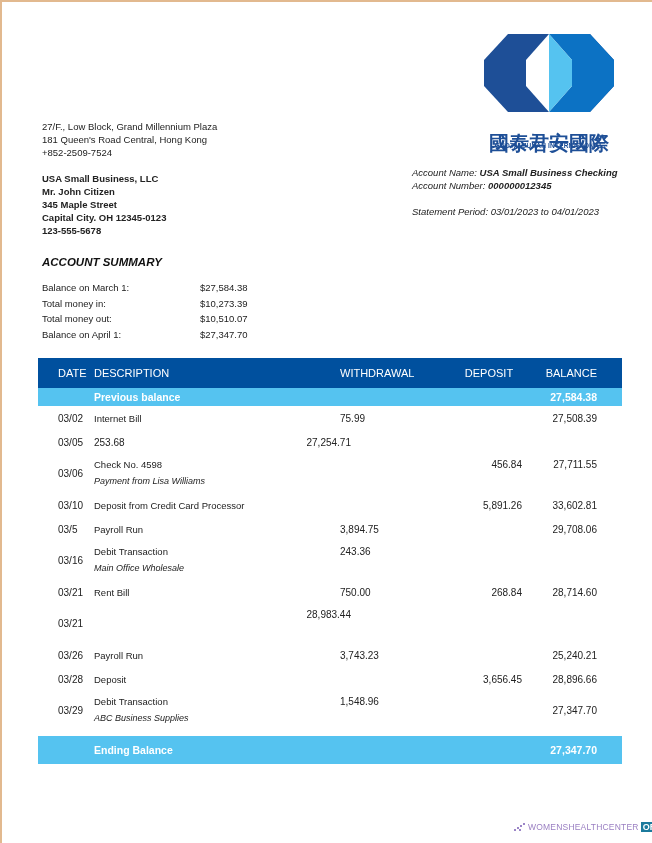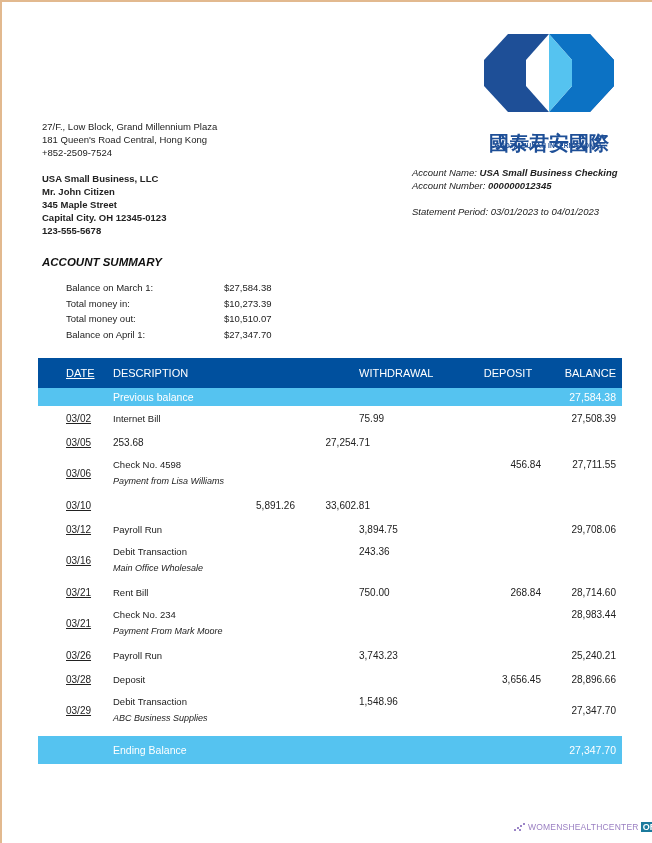--- a/index.html
+++ b/index.html
@@ -23,29 +23,29 @@
 
   .small { font-size: 9.5px; line-height: 13px; }
   .bold { font-weight: bold; }
 
   .bank-addr { left: 40px; top: 118px; }
   .client-addr { left: 40px; top: 170px; }
   .acct-info { left: 410px; top: 164px; font-style: italic; }
   .acct-info .period { margin-top: 13px; }
 
   .summary-title { left: 40px; top: 254px; font-size: 11.5px; font-weight: bold; color: #111; font-style: italic; }
-  .summary { left: 40px; top: 280px; font-size: 9.5px; margin-left: 24px; }
+  .summary { left: 40px; top: 280px; font-size: 9.5px; }
   .summary .row { height: 15.5px; display: flex; }
   .summary .lbl { width: 158px; }
 
   
   .table { left: 36px; top: 356px; width: 584px; }
   .thead { height: 30px; background: #00509e; color: #fff; display: flex; align-items: center; font-size: 11px; }
-  .band { height: 18px; background: #55c3f0; color: #fff; display: flex; align-items: center; font-size: 10.5px; font-weight: normal; justify-content: space-between; }
-  .c-date { width: 75px; padding-left: 28px; box-sizing: border-box; text-decoration: underline; }
+  .band { height: 18px; background: #55c3f0; color: #fff; display: flex; align-items: center; font-size: 10.5px; font-weight: bold; }
+  .c-date { width: 56px; padding-left: 20px; box-sizing: border-box; }
   .c-desc { width: 246px; }
   .c-wd { width: 116px; }
   .c-dep { width: 66px; text-align: right; }
   .c-bal { width: 81px; text-align: right; padding-right: 6px; box-sizing: border-box; }
   .thead .c-dep { text-align: center; width: 66px; }
   .thead .c-bal { text-align: right; }
   .trow { display: flex; font-size: 9.5px; position: relative; }
   .trow.single { height: 24px; align-items: center; }
   .trow.double { height: 39px; }
   .trow.double .c-date { display: flex; align-items: center; }
@@ -151,26 +151,27 @@
     <div class="c-desc">
         <div class="l1">Check No.  4598</div>
         <div class="l2">Payment from Lisa Williams</div>
       </div>
     <div class="c-wd"></div>
     <div class="c-dep">456.84</div>
     <div class="c-bal">27,711.55</div>
   </div>
   <div class="trow single">
     <div class="c-date">03/10</div>
+    <div class="c-desc">Deposit from Credit Card Processor</div>
     <div class="c-wd"></div>
     <div class="c-dep">5,891.26</div>
     <div class="c-bal">33,602.81</div>
   </div>
   <div class="trow single">
-    <div class="c-date">03/12</div>
+    <div class="c-date">03/5</div>
     <div class="c-desc">Payroll Run</div>
     <div class="c-wd">3,894.75</div>
     <div class="c-dep"></div>
     <div class="c-bal">29,708.06</div>
   </div>
   <div class="trow double">
     <div class="c-date">03/16</div>
     <div class="c-desc">
         <div class="l1">Debit Transaction</div>
         <div class="l2">Main Office Wholesale</div>
@@ -180,24 +181,20 @@
   </div>
   <div class="trow single">
     <div class="c-date">03/21</div>
     <div class="c-desc">Rent Bill</div>
     <div class="c-wd">750.00</div>
     <div class="c-dep">268.84</div>
     <div class="c-bal">28,714.60</div>
   </div>
   <div class="trow double">
     <div class="c-date">03/21</div>
-    <div class="c-desc">
-        <div class="l1">Check No.  234</div>
-        <div class="l2">Payment From Mark Moore</div>
-      </div>
     <div class="c-wd"></div>
     <div class="c-dep"></div>
     <div class="c-bal">28,983.44</div>
   </div>
   <div class="trow single">
     <div class="c-date">03/26</div>
     <div class="c-desc">Payroll Run</div>
     <div class="c-wd">3,743.23</div>
     <div class="c-dep"></div>
     <div class="c-bal">25,240.21</div>

